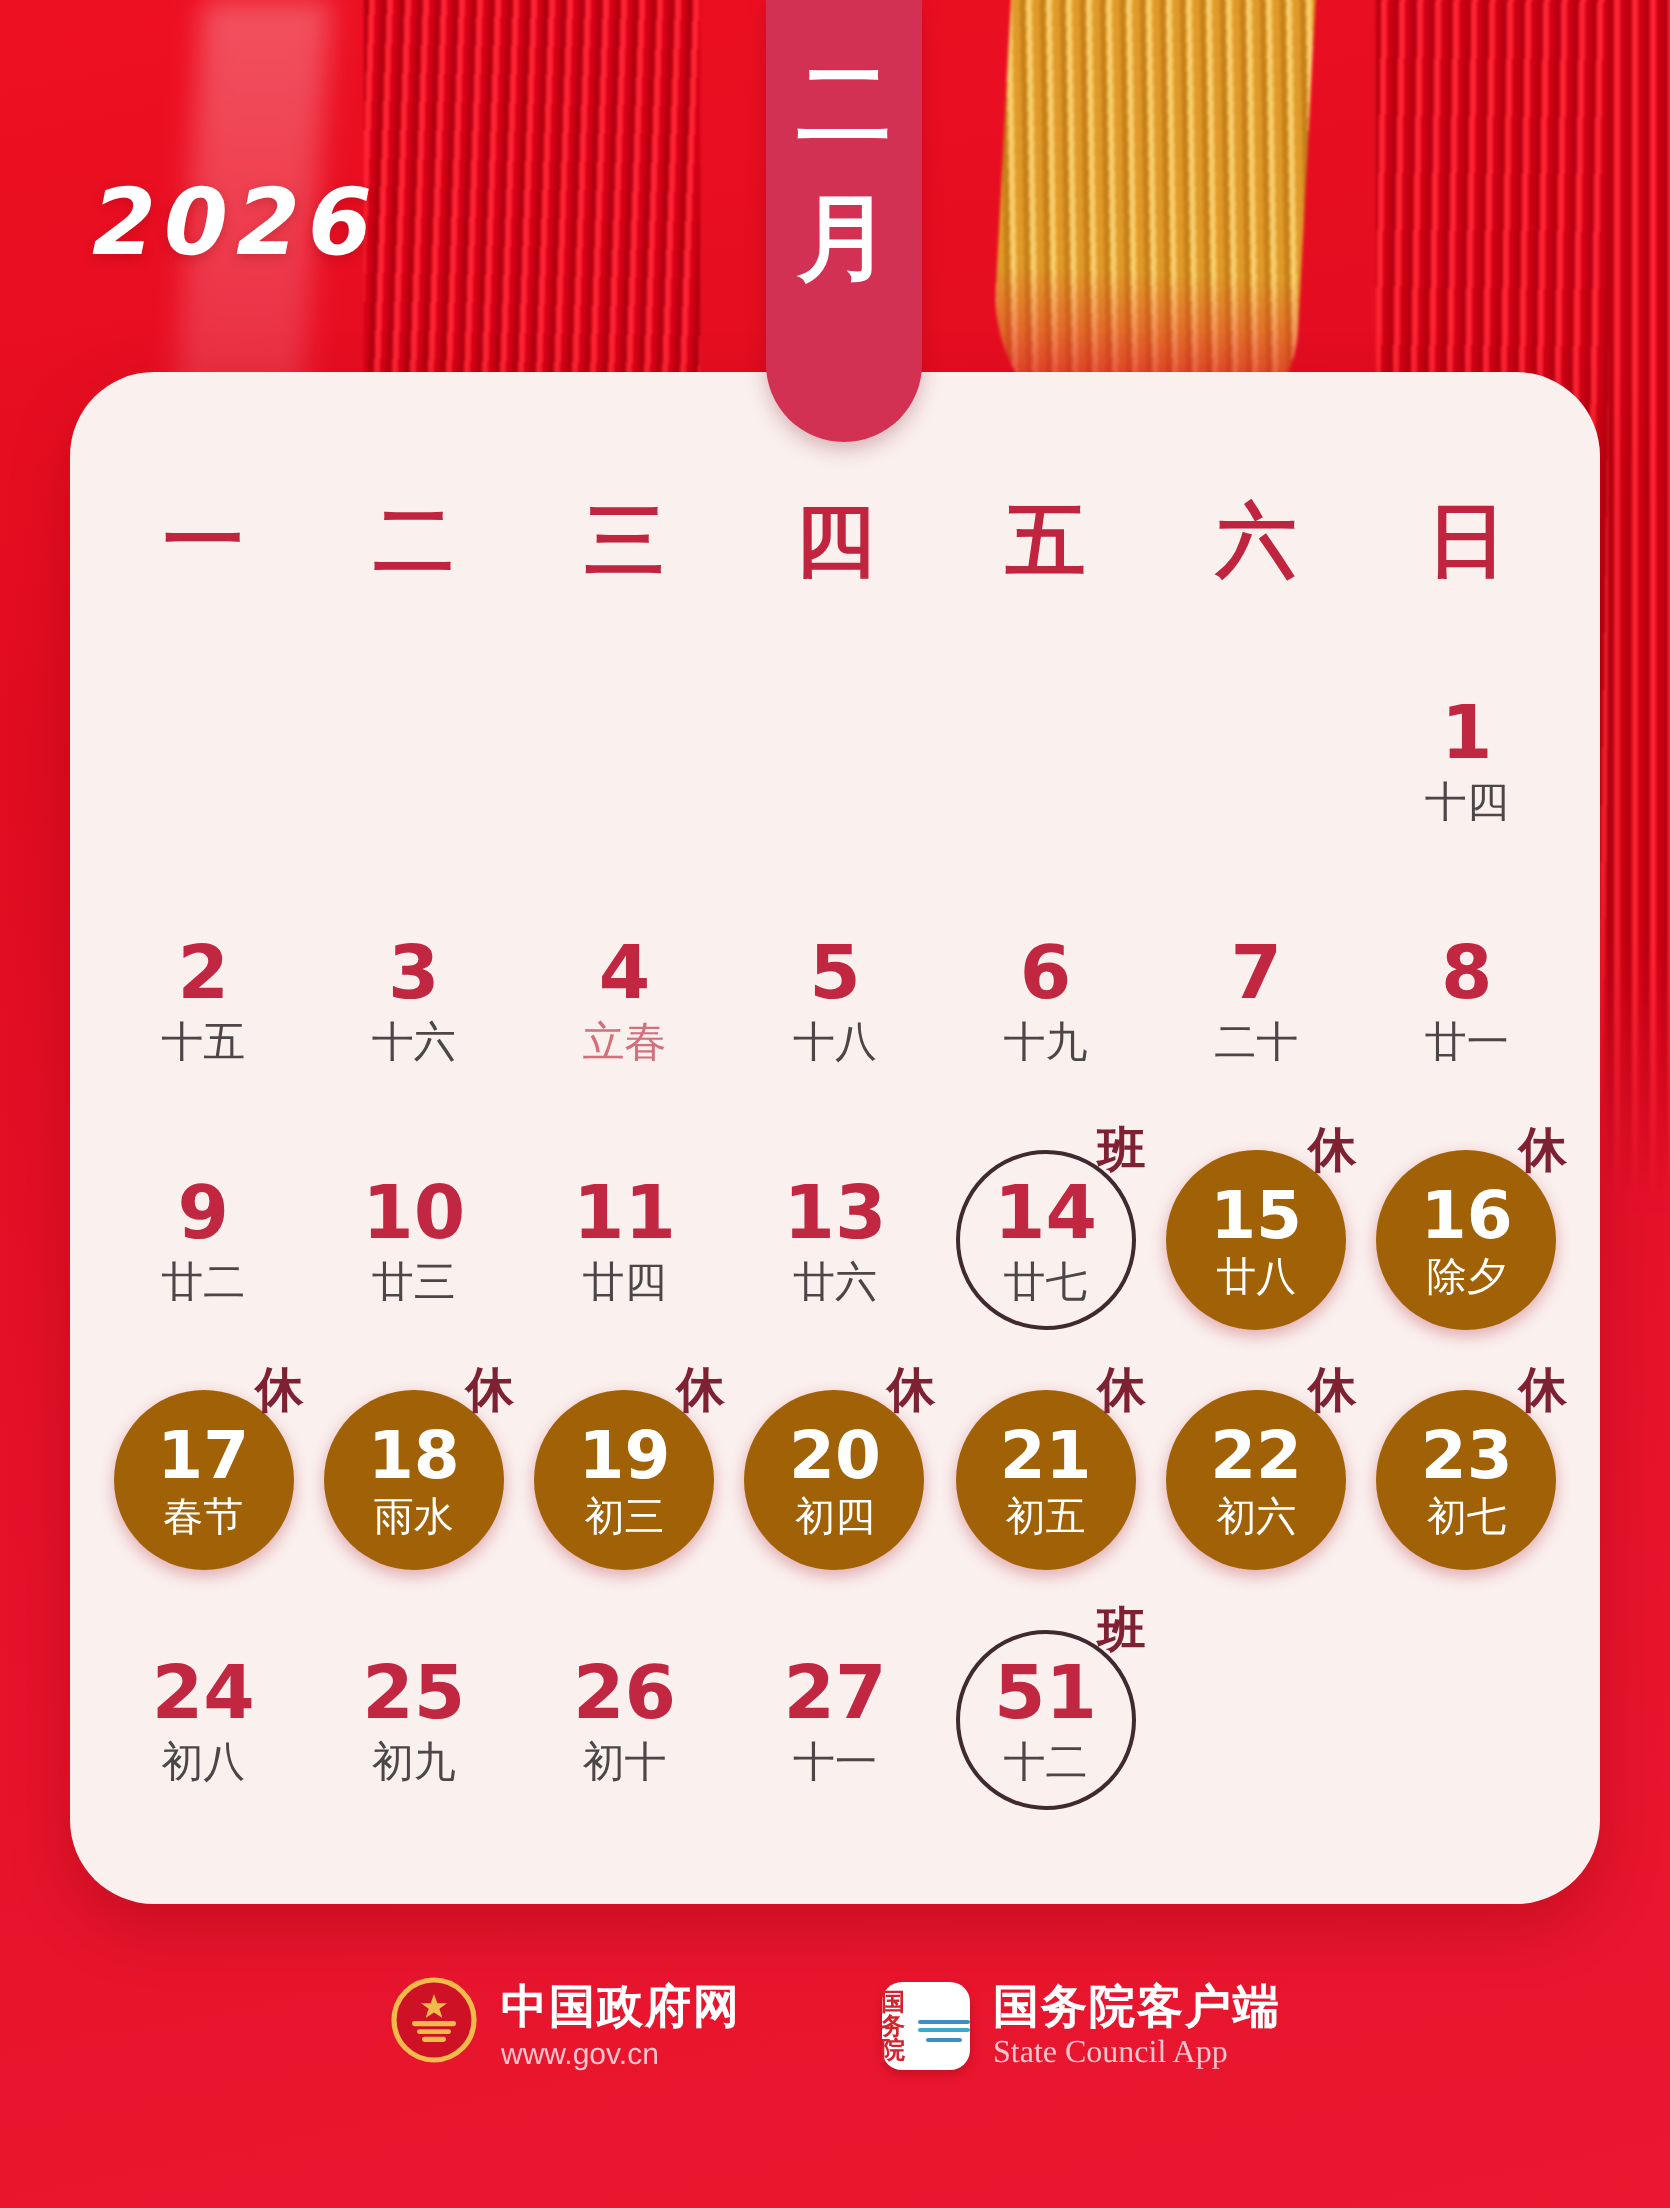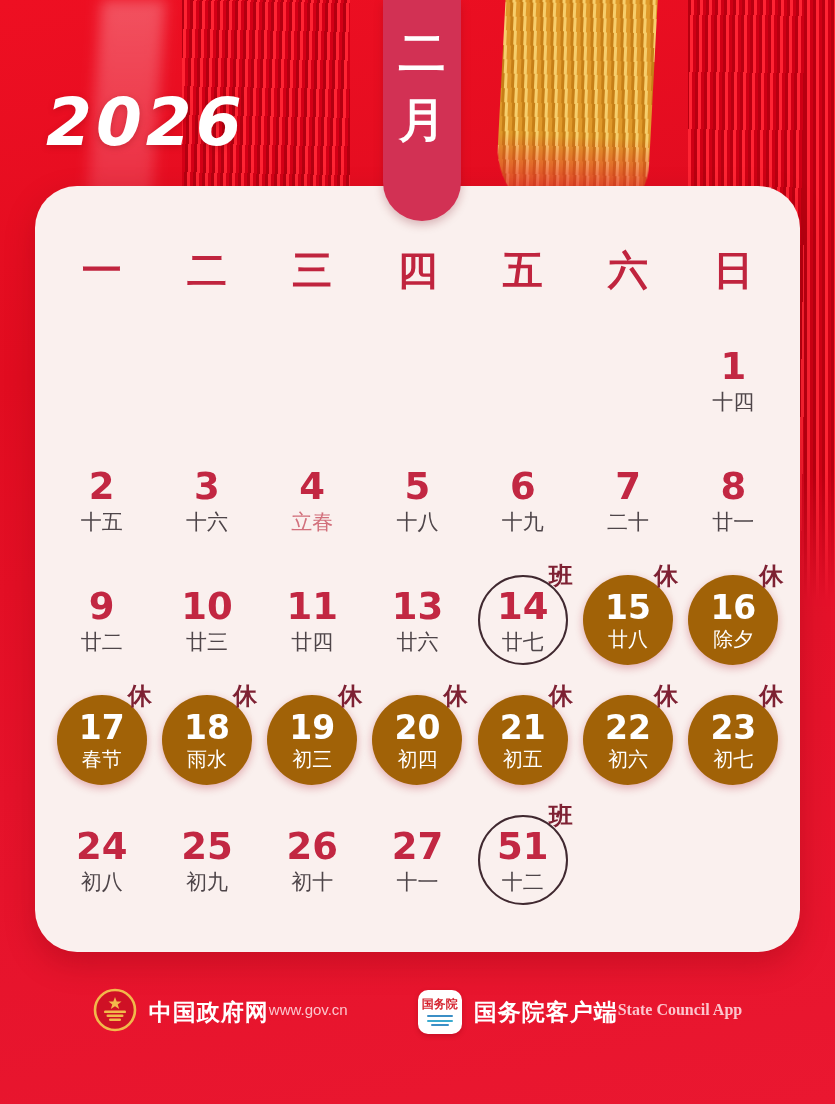--- a/index.html
+++ b/index.html
@@ -24,21 +24,21 @@
     background:linear-gradient(180deg,rgba(229,17,42,0) 75%,rgba(229,17,42,1) 99%),
       repeating-linear-gradient(91deg,#b80010 0 3px,#ff2433 3px 6px,#cf0014 6px 9px);
     border-radius:0 0 120px 60px / 0 0 100px 60px;}
   .tassel-red-far{left:804px;width:40px;height:620px;
     background:linear-gradient(180deg,rgba(229,17,42,0) 78%,rgba(229,17,42,1) 99%),
       repeating-linear-gradient(90deg,#b80010 0 3px,#ff2433 3px 6px,#cf0014 6px 9px);}
 
   
   .year{position:absolute;left:46px;top:84px;z-index:2;color:#fff;
     font-family:"DejaVu Sans",sans-serif;font-style:italic;font-weight:600;
-    font-size:66px;letter-spacing:4px;text-shadow:0 2px 6px rgba(120,0,10,.25);}
+    font-size:46px;letter-spacing:4px;text-shadow:0 2px 6px rgba(120,0,10,.25);}
   .month-tab{position:absolute;left:383px;top:0;width:78px;height:221px;z-index:3;
     background:#d23154;border-radius:0 0 39px 39px;
     box-shadow:0 4px 10px rgba(120,0,20,.25);
     display:flex;flex-direction:column;align-items:center;padding-top:20px;box-sizing:border-box;}
   .month-tab span{color:#fff;font-family:"Liberation Serif","DejaVu Serif",serif;
     font-size:47px;font-weight:700;line-height:1.42;}
 
   
   .card{position:absolute;left:35px;top:186px;width:765px;height:766px;z-index:2;
     background:#faf0ee;border-radius:42px;box-shadow:0 12px 30px rgba(130,0,12,.30);
@@ -58,26 +58,26 @@
   .bubble.holiday .num{color:#fff;font-size:33px;}
   .bubble.holiday .lunar{color:#fff;font-size:20px;margin-top:5px;}
   .bubble.work{border:2.5px solid #402930;box-sizing:border-box;}
   .badge{position:absolute;top:4px;left:50%;margin-left:26px;font-size:24px;
     font-weight:700;color:#7e2133;line-height:1;}
 
   
   .footer{position:absolute;left:0;right:0;top:988px;z-index:2;
     display:flex;justify-content:center;align-items:center;gap:70px;}
   .brand{display:flex;align-items:center;gap:12px;}
-  .brand-text{display:flex;flex-direction:row;}
+  .brand-text{display:flex;flex-direction:column;}
   .brand-name{color:#fff;font-size:23px;font-weight:700;letter-spacing:1px;line-height:1.15;}
   .brand-sub{color:rgba(255,228,233,.85);font-size:15px;margin-top:3px;line-height:1;}
-  .brand-sub.serif{font-family:"Liberation Serif","DejaVu Serif",serif;font-weight:700;font-size:16px;}
+  .brand-sub.serif{font-family:"Liberation Serif","DejaVu Serif",serif;font-weight:400;font-size:16px;}
   .app-icon{width:44px;height:44px;background:#fff;border-radius:10px;
-    display:flex;flex-direction:column;align-items:center;justify-content:center;
+    display:flex;flex-direction:row;align-items:center;justify-content:center;
     box-shadow:0 2px 5px rgba(120,0,15,.3);}
   .app-icon .app-icon-label{color:#d5232e;font-size:12px;font-weight:700;line-height:1;letter-spacing:0;}
   .app-icon .lines{margin-top:5px;display:flex;flex-direction:column;gap:2.5px;align-items:center;}
   .app-icon .lines i{display:block;height:2px;background:#3b8fc6;border-radius:1px;}
   .app-icon .lines i:nth-child(1){width:26px;}
   .app-icon .lines i:nth-child(2){width:26px;background:#39abcf;}
   .app-icon .lines i:nth-child(3){width:18px;}
 </style>
 </head>
 <body>

